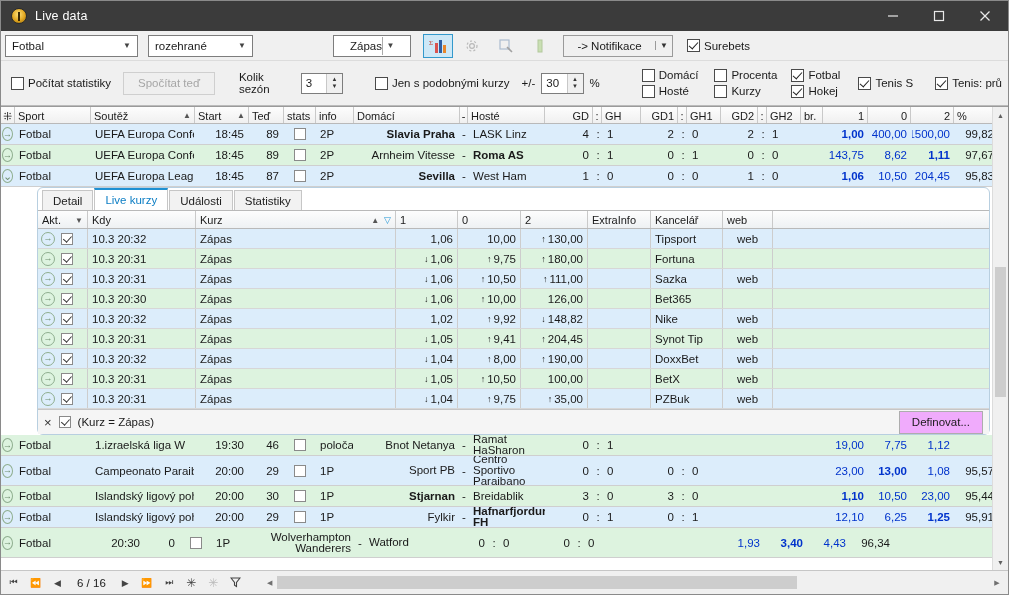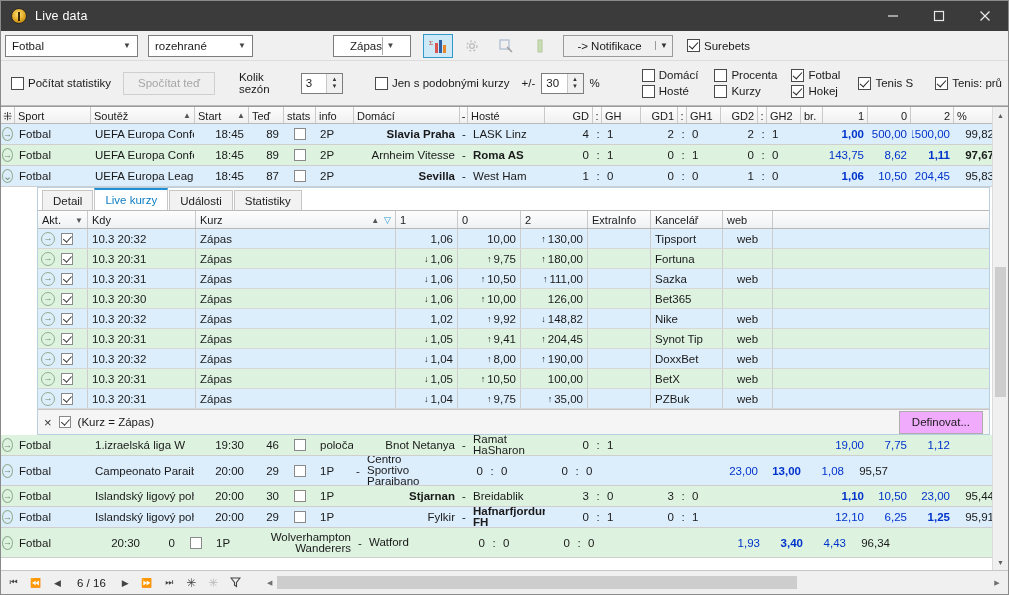--- a/index.html
+++ b/index.html
@@ -471,21 +471,21 @@
           <div class="cell c" style="width: 9px; flex: 0 0 9px;">:</div>
           <div class="cell" style="width: 34px; flex: 0 0 34px;">0</div>
           <div class="cell r" style="width: 37px; flex: 0 0 37px;">2</div>
           <div class="cell c" style="width: 9px; flex: 0 0 9px;">:</div>
           <div class="cell" style="width: 34px; flex: 0 0 34px;">1</div>
           <div class="cell" style="width: 22px; flex: 0 0 22px;"></div>
           <div class="cell r blue-num" style="width: 45px; flex: 0 0 45px;">
             <span style="font-weight: bold;">1,00</span>
           </div>
           <div class="cell r blue-num" style="width: 43px; flex: 0 0 43px;">
-            <span>500,00</span>
+            <span>400,00</span>
           </div>
           <div class="cell r blue-num" style="width: 43px; flex: 0 0 43px; white-space: normal; text-align: right; line-height: 10px;">
             <span>1500,00</span>
           </div>
           <div class="cell r" style="width: 44px; flex: 0 0 44px;">99,82</div>
           <div class="cell" style="width: 11px; flex: 0 0 11px;"></div>
         </div>
         <div class="row green" style="height: 21px;">
           <div class="cell c" style="width: 14px; flex: 0 0 14px; overflow: visible;">
             <span class="expander">→</span>
@@ -517,21 +517,21 @@
           <div class="cell" style="width: 22px; flex: 0 0 22px;"></div>
           <div class="cell r blue-num" style="width: 45px; flex: 0 0 45px; text-align: right;">
             <span>143,75</span>
           </div>
           <div class="cell r blue-num" style="width: 43px; flex: 0 0 43px;">
             <span>8,62</span>
           </div>
           <div class="cell r blue-num" style="width: 43px; flex: 0 0 43px;">
             <span style="font-weight: bold;">1,11</span>
           </div>
-          <div class="cell r" style="width: 44px; flex: 0 0 44px; font-weight: bold;">97,67</div>
+          <div class="cell r" style="width: 44px; flex: 0 0 44px;">97,67</div>
           <div class="cell" style="width: 11px; flex: 0 0 11px;"></div>
         </div>
         <div class="row blue" style="height: 21px;">
           <div class="cell c" style="width: 14px; flex: 0 0 14px; overflow: visible;">
             <span class="expander" style="font-size: 11px; line-height: 6px;">⌄</span>
           </div>
           <div class="cell" style="width: 76px; flex: 0 0 76px;">Fotbal</div>
           <div class="cell" style="width: 104px; flex: 0 0 104px;">UEFA Europa Leagu</div>
           <div class="cell r" style="width: 54px; flex: 0 0 54px;">18:45</div>
           <div class="cell r" style="width: 35px; flex: 0 0 35px;">87</div>
@@ -561,21 +561,21 @@
           </div>
           <div class="cell r blue-num" style="width: 43px; flex: 0 0 43px;">
             <span>10,50</span>
           </div>
           <div class="cell r blue-num" style="width: 43px; flex: 0 0 43px;">
             <span>204,45</span>
           </div>
           <div class="cell r" style="width: 44px; flex: 0 0 44px;">95,83</div>
           <div class="cell" style="width: 11px; flex: 0 0 11px;"></div>
         </div>
-        <div class="detail" style="height: 248px; margin-right: 18px;">
+        <div class="detail" style="height: 248px; margin-right: 18px; border-radius: 6px;">
           <div class="tabs">
             <div class="tab">Detail</div>
             <div class="tab active">Live kurzy</div>
             <div class="tab">Události</div>
             <div class="tab">Statistiky</div>
           </div>
           <div class="itable">
             <div class="ihdr">
               <div class="ih" style="width: 50px; flex: 0 0 50px;">
                 <span>Akt.</span>
@@ -865,20 +865,23 @@
             <span class="expander">→</span>
           </div>
           <div class="cell" style="width: 76px; flex: 0 0 76px;">Fotbal</div>
           <div class="cell" style="width: 104px; flex: 0 0 104px;">Campeonato Paraib</div>
           <div class="cell r" style="width: 54px; flex: 0 0 54px;">20:00</div>
           <div class="cell r" style="width: 35px; flex: 0 0 35px;">29</div>
           <div class="cell c" style="width: 32px; flex: 0 0 32px;">
             <span class="smallchk"></span>
           </div>
           <div class="cell" style="width: 38px; flex: 0 0 38px;">1P</div>
+          <div class="cell r" style="width: 106px; flex: 0 0 106px; white-space: normal; text-align: right; line-height: 11px;">
+            <span>Sport PB</span>
+          </div>
           <div class="cell c" style="width: 8px; flex: 0 0 8px;">-</div>
           <div class="cell" style="width: 77px; flex: 0 0 77px; white-space: normal; line-height: 11px;">
             <span>Centro Sportivo Paraibano</span>
           </div>
           <div class="cell r" style="width: 48px; flex: 0 0 48px;">0</div>
           <div class="cell c" style="width: 9px; flex: 0 0 9px;">:</div>
           <div class="cell" style="width: 39px; flex: 0 0 39px;">0</div>
           <div class="cell r" style="width: 37px; flex: 0 0 37px;">0</div>
           <div class="cell c" style="width: 9px; flex: 0 0 9px;">:</div>
           <div class="cell" style="width: 34px; flex: 0 0 34px;">0</div>

